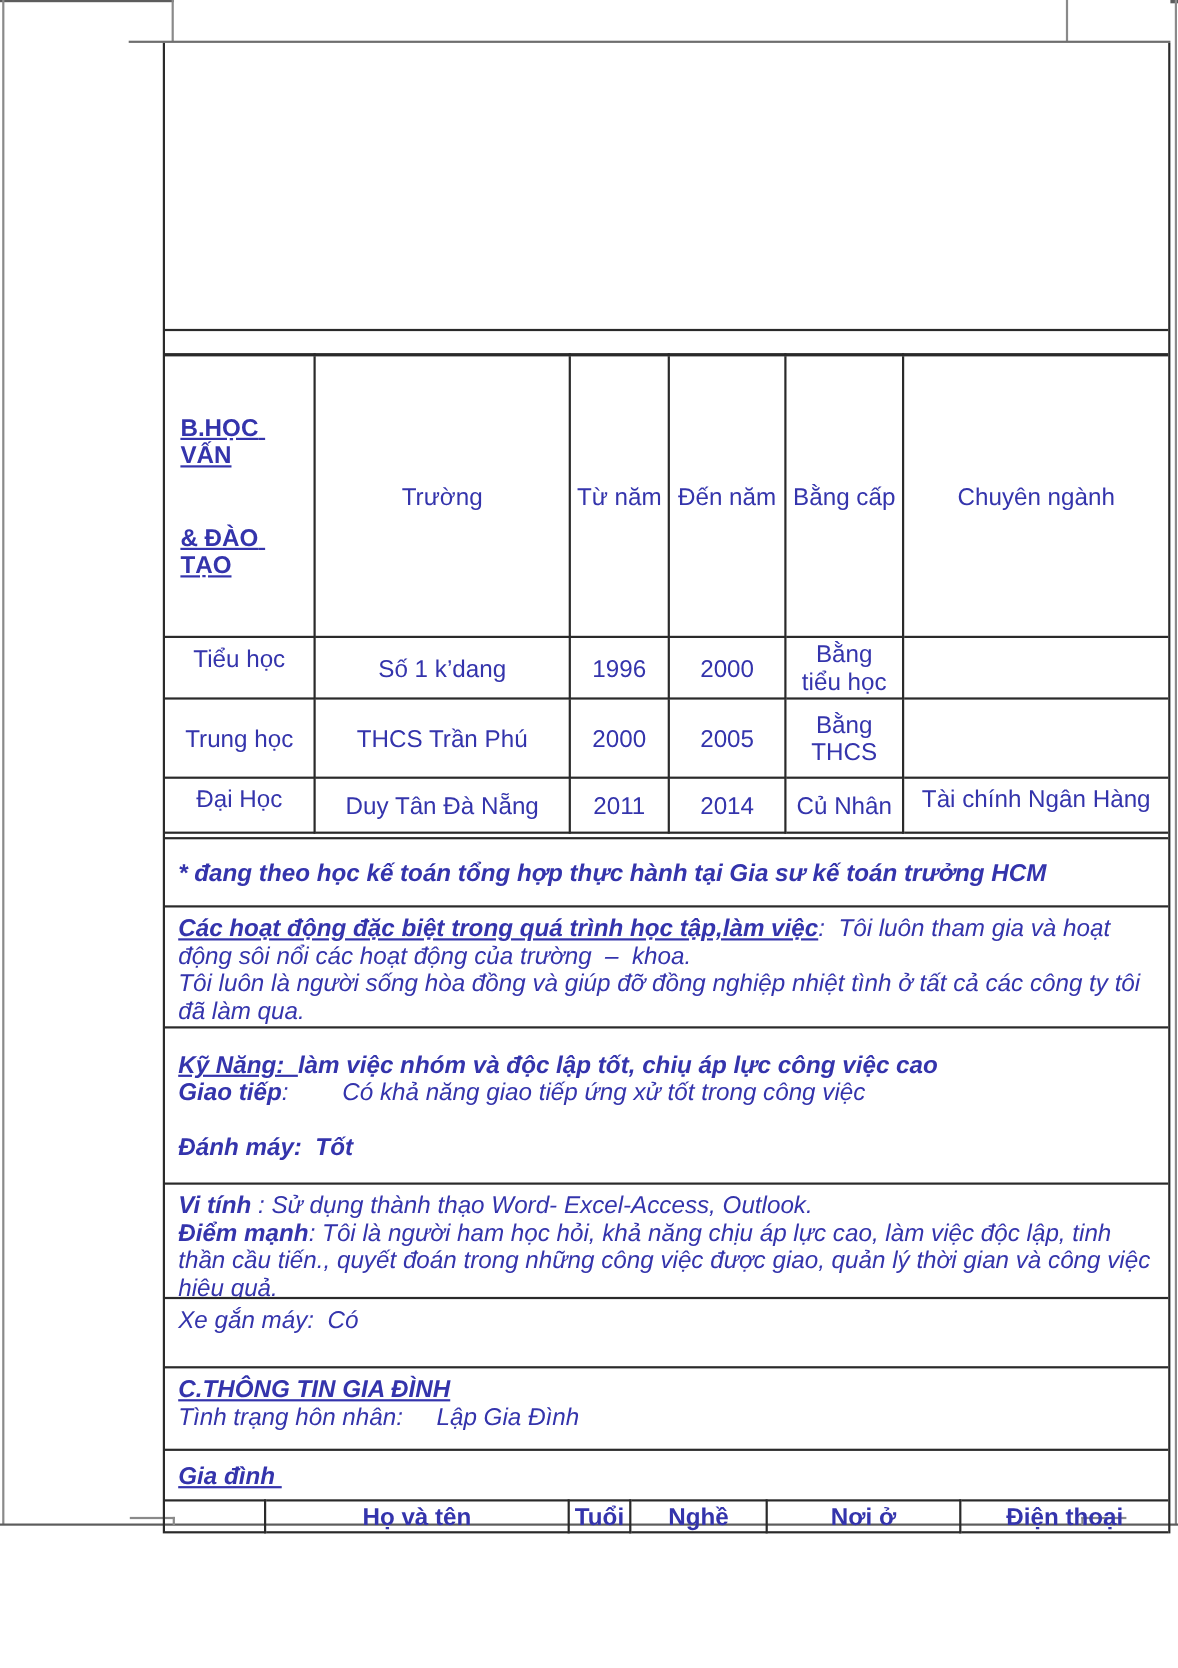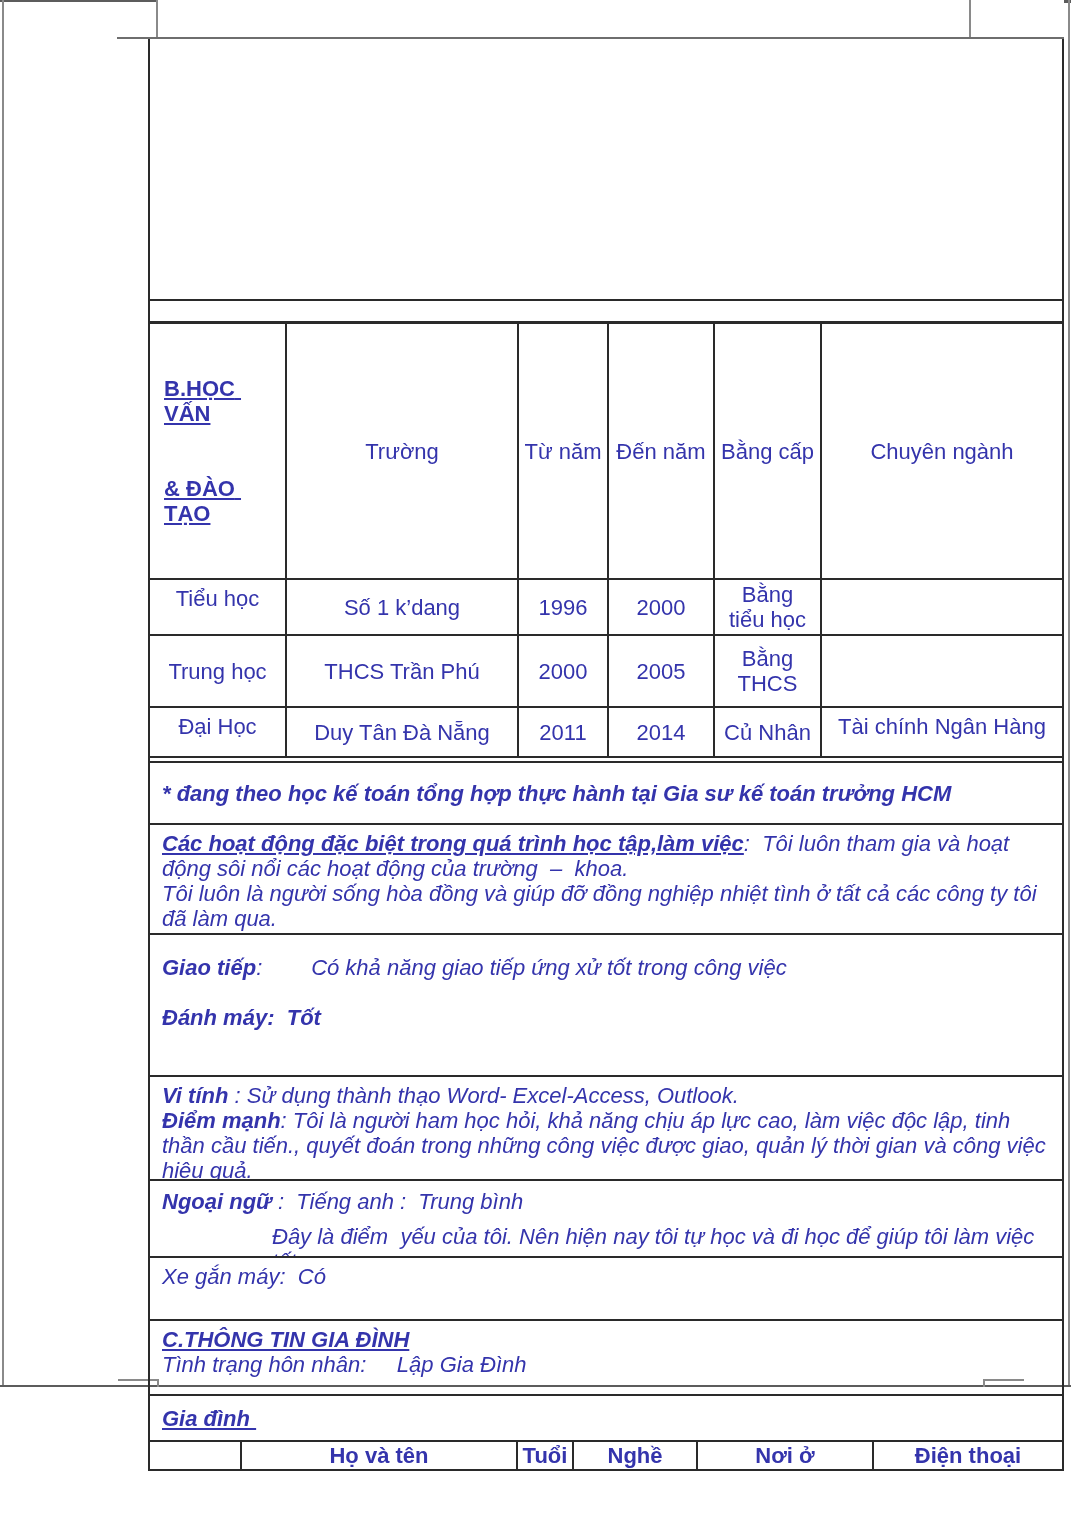--- a/index.html
+++ b/index.html
@@ -119,35 +119,32 @@
     <div class="sec" id="sec-star">
       <p class="b">* đang theo học kế toán tổng hợp thực hành tại Gia sư kế toán trưởng HCM</p>
     </div>
 
     <div class="sec" id="sec-activities">
       <p><span class="b u">Các hoạt động đặc biệt trong quá trình học tập,làm việc</span><span>:  Tôi luôn tham gia và hoạt động sôi nổi các hoạt động của trường  –  khoa.</span></p>
       <p>Tôi luôn là người sống hòa đồng và giúp đỡ đồng nghiệp nhiệt tình ở tất cả các công ty tôi đã làm qua.</p>
     </div>
 
     <div class="sec" id="sec-skills">
+      <p><span class="b u">Kỹ Năng:  </span><span class="b">làm việc nhóm và độc lập tốt, chiụ áp lực công việc cao</span></p>
       <p><span class="b">Giao tiếp</span><span>:        Có khả năng giao tiếp ứng xử tốt trong công việc</span></p>
       <p>&nbsp;</p>
       <p class="b">Đánh máy:  Tốt</p>
     </div>
 
     <div class="sec" id="sec-computer">
       <p><span class="b">Vi tính</span><span> : Sử dụng thành thạo Word- Excel-Access, Outlook.</span></p>
       <p><span class="b">Điểm mạnh</span><span>: Tôi là người ham học hỏi, khả năng chịu áp lực cao, làm việc độc lập, tinh thần cầu tiến., quyết đoán trong những công việc được giao, quản lý thời gian và công việc hiệu quả.</span></p>
       <p><span class="b">Điểm yếu:</span><span> Vốn  tiếng Anh của tôi còn yếu.</span></p>
     </div>
 
-    <div class="sec" id="sec-language">
-      <p><span class="b">Ngoại ngữ</span><span> :  Tiếng anh :  Trung bình</span></p>
-      <p class="lang-note">Đây là điểm  yếu của tôi. Nên hiện nay tôi tự học và đi học để giúp tôi làm việc tốt .</p>
-    </div>
 
     <div class="sec" id="sec-moto">
       <p>Xe gắn máy:  Có</p>
     </div>
 
     <div class="sec" id="sec-faminfo">
       <p class="b u">C.THÔNG TIN GIA ĐÌNH</p>
       <p>Tình trạng hôn nhân:     Lập Gia Đình</p>
     </div>
 

